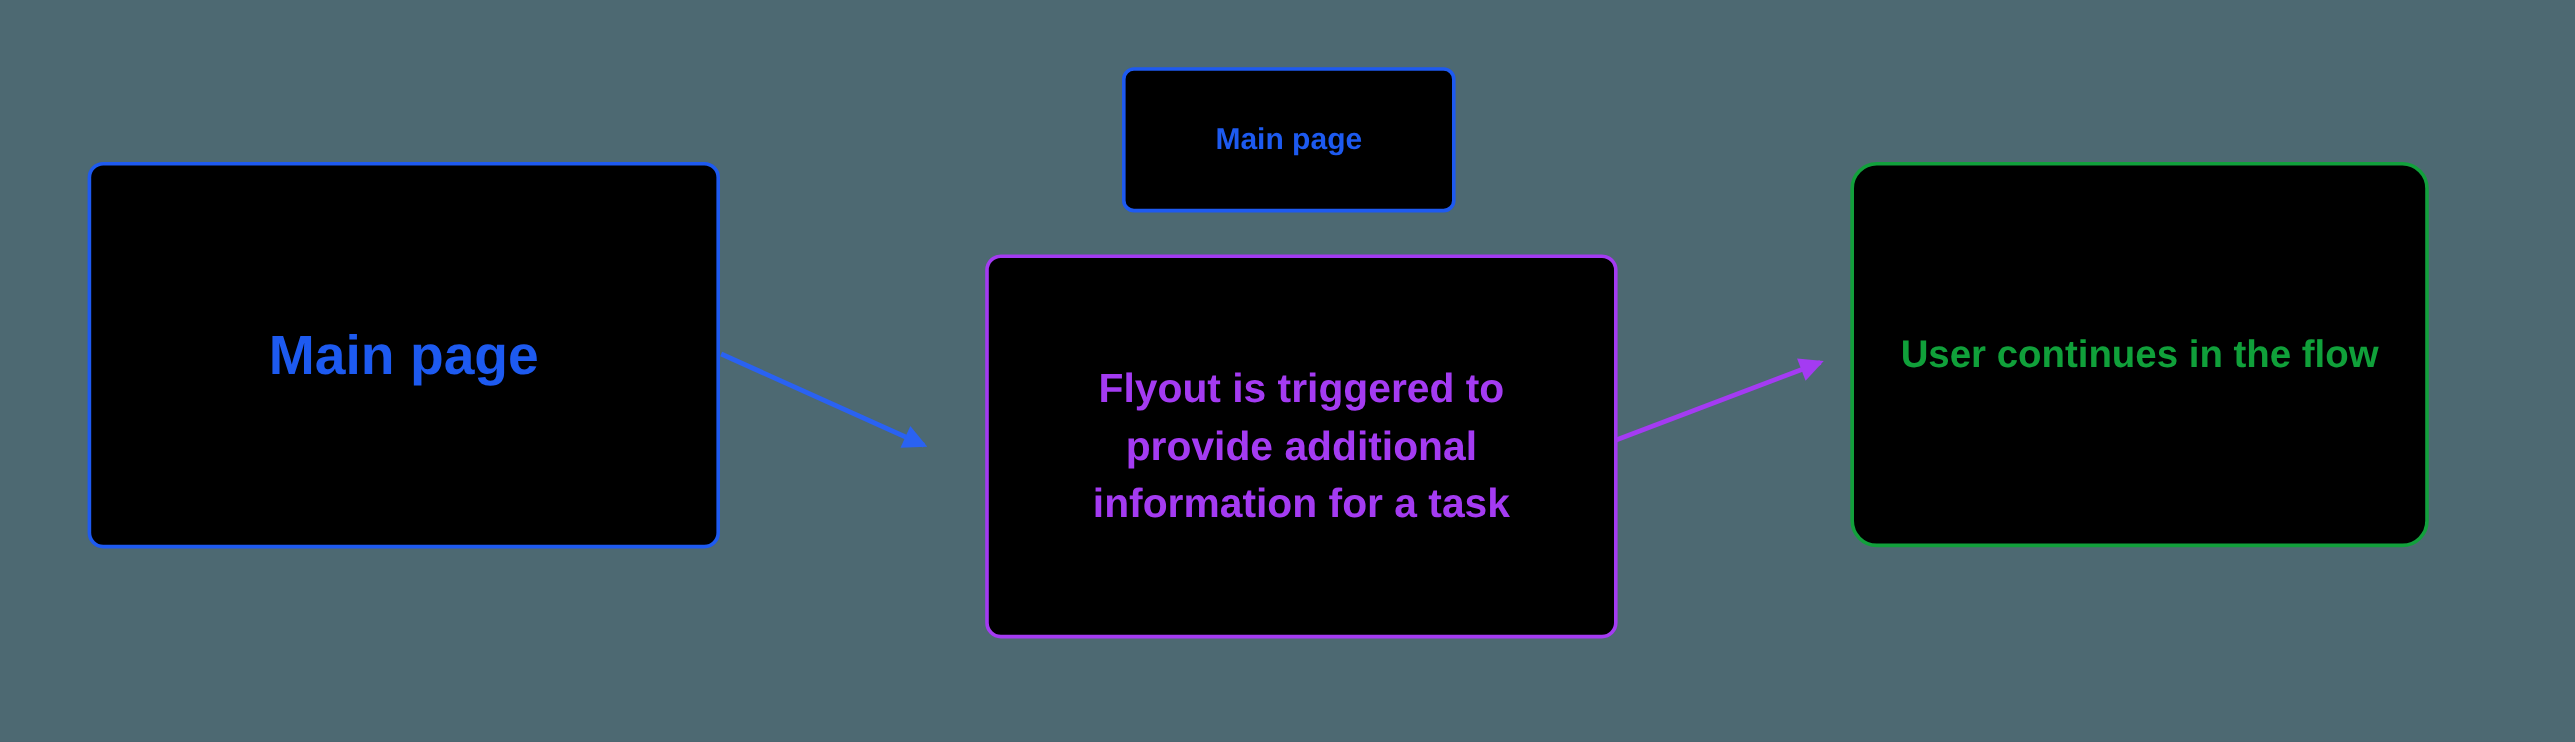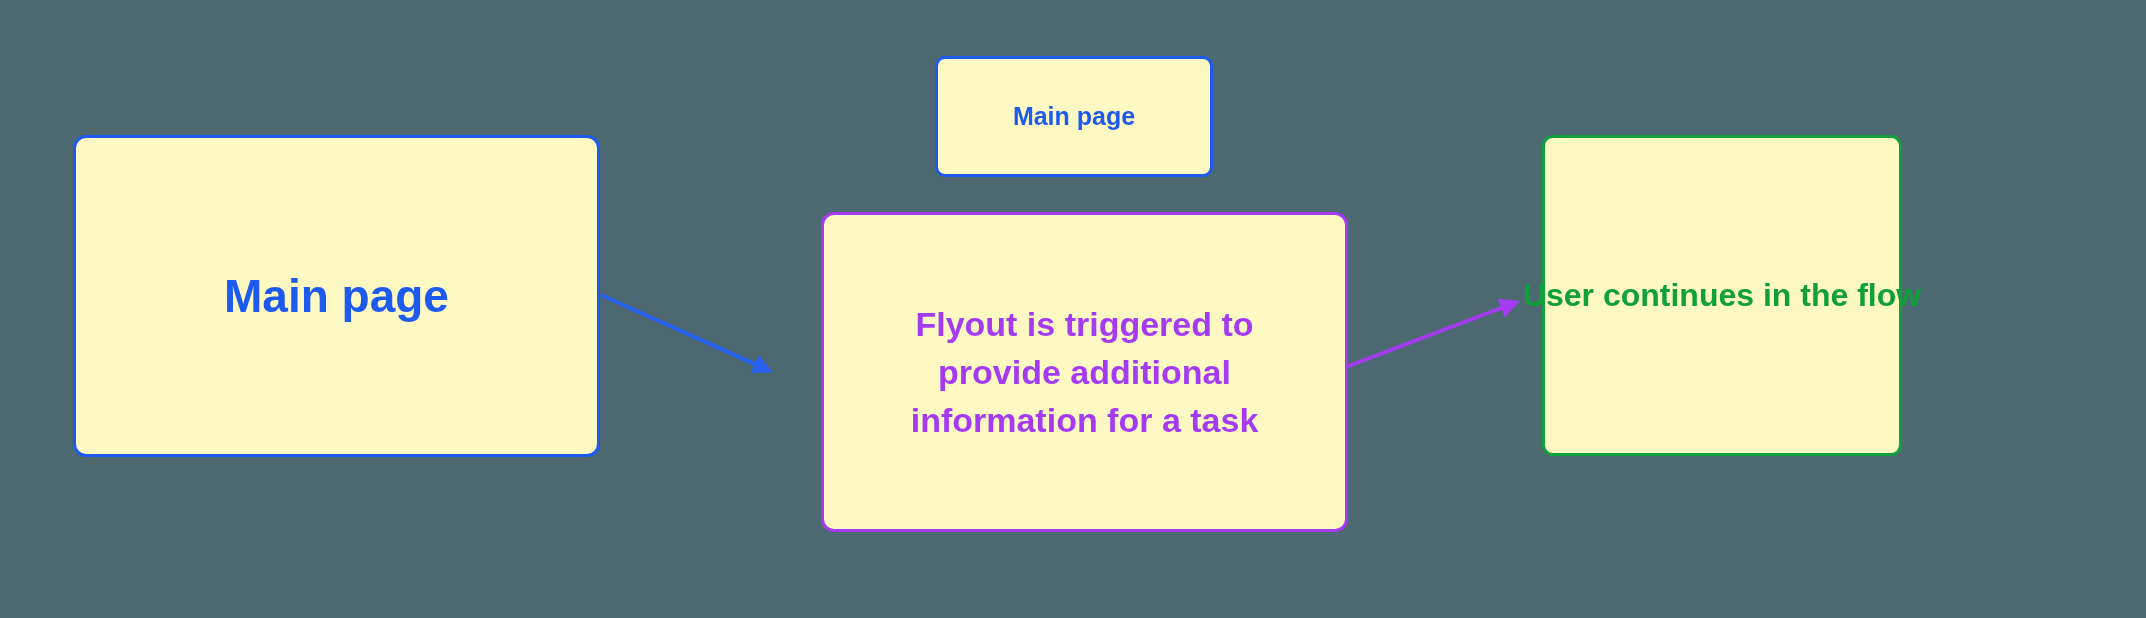--- a/index.html
+++ b/index.html
@@ -10,21 +10,21 @@
   #canvas {
     position: relative;
     width: 2146px;
     height: 618px;
     background: #4D6972;
     overflow: hidden;
     font-family: "Liberation Sans", "DejaVu Sans", sans-serif;
   }
   .node {
     position: absolute;
-    background: #fef9c3;
+    background: #000000;
     box-sizing: border-box;
     display: flex;
     align-items: center;
     justify-content: center;
     text-align: center;
     font-weight: bold;
   }
   #node-main-large {
     left: 73px; top: 135px; width: 527px; height: 322px;
     border: 3px solid #1E5AF0;
@@ -43,23 +43,23 @@
     left: 810px; top: 212px; width: 527px; height: 320px;
     border: 3px solid #A43BF2;
     border-radius: 13px;
     color: #A43BF2;
     font-size: 34px;
     line-height: 48px;
     white-space: pre-line;
     margin-left: 11px;
   }
   #node-outcome {
-    left: 1542px; top: 135px; width: 360px; height: 321px;
+    left: 1542px; top: 135px; width: 482px; height: 321px;
     border: 3px solid #12A03C;
-    border-radius: 11px;
+    border-radius: 22px;
     color: #10A03A;
     font-size: 32px;
     white-space: nowrap;
   }
   #edges-layer {
     position: absolute;
     left: 0; top: 0;
     width: 2146px;
     height: 618px;
     pointer-events: none;

